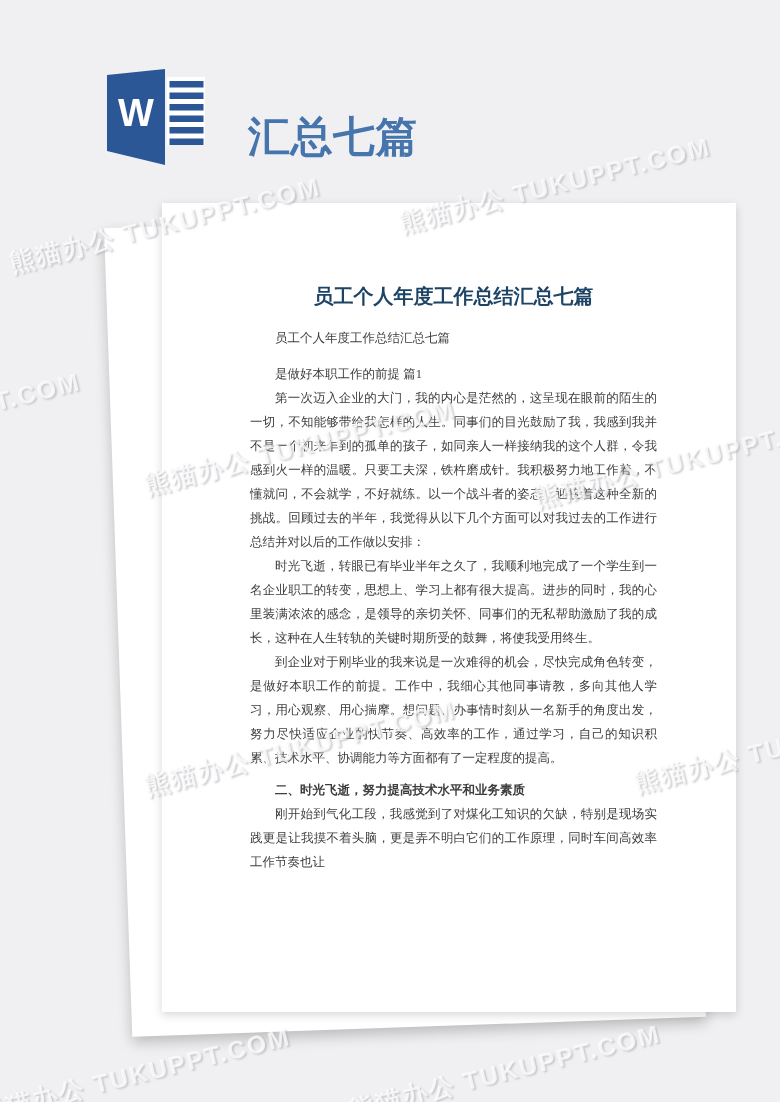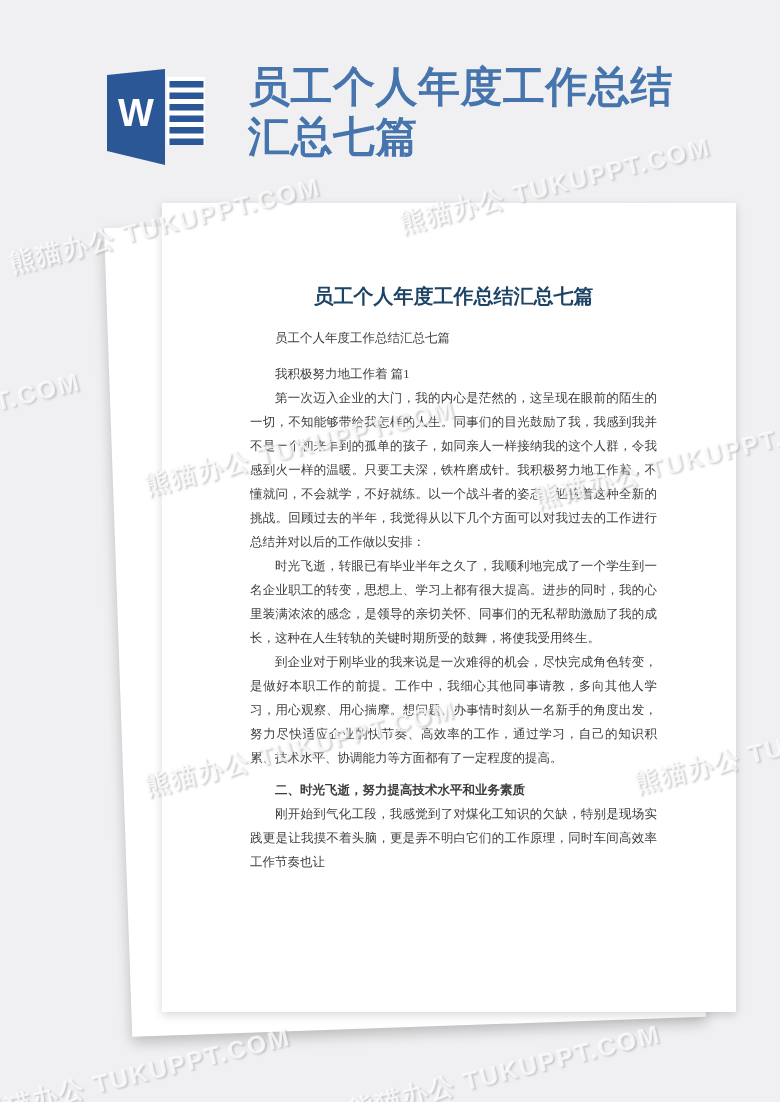--- a/index.html
+++ b/index.html
@@ -73,21 +73,21 @@
 </style>
 </head>
 <body>
 
 <div class="page page-back"></div>
 
 <div class="page page-front">
   <h2 class="doc-title">员工个人年度工作总结汇总七篇</h2>
   <div class="doc-content">
       <p class="blk blk-sub">员工个人年度工作总结汇总七篇</p>
-      <p class="blk blk-section">我积极努力地工作着 篇1</p>
+      <p class="blk blk-section">是做好本职工作的前提 篇1</p>
       <p class="blk blk-para">第一次迈入企业的大门，我的内心是茫然的，这呈现在眼前的陌生的一切，不知能够带给我怎样的人生。同事们的目光鼓励了我，我感到我并不是一个初来乍到的孤单的孩子，如同亲人一样接纳我的这个人群，令我感到火一样的温暖。只要工夫深，铁杵磨成针。我积极努力地工作着，不懂就问，不会就学，不好就练。以一个战斗者的姿态，迎接着这种全新的挑战。回顾过去的半年，我觉得从以下几个方面可以对我过去的工作进行总结并对以后的工作做以安排：</p>
       <p class="blk blk-para">时光飞逝，转眼已有毕业半年之久了，我顺利地完成了一个学生到一名企业职工的转变，思想上、学习上都有很大提高。进步的同时，我的心里装满浓浓的感念，是领导的亲切关怀、同事们的无私帮助激励了我的成长，这种在人生转轨的关键时期所受的鼓舞，将使我受用终生。</p>
       <p class="blk blk-para">到企业对于刚毕业的我来说是一次难得的机会，尽快完成角色转变，是做好本职工作的前提。工作中，我细心其他同事请教，多向其他人学习，用心观察、用心揣摩。想问题、办事情时刻从一名新手的角度出发，努力尽快适应企业的快节奏、高效率的工作，通过学习，自己的知识积累、技术水平、协调能力等方面都有了一定程度的提高。</p>
       <p class="blk blk-heading">二、时光飞逝，努力提高技术水平和业务素质</p>
       <p class="blk blk-para">刚开始到气化工段，我感觉到了对煤化工知识的欠缺，特别是现场实践更是让我摸不着头脑，更是弄不明白它们的工作原理，同时车间高效率工作节奏也让</p>
     </div>
 </div>
 
 <header class="header">
   <svg class="word-icon" viewBox="0 0 100 104" xmlns="http://www.w3.org/2000/svg" aria-hidden="true">
@@ -96,21 +96,21 @@
     <rect x="62" y="15" width="38" height="68" fill="#ffffff"></rect>
     <g fill="#2b5797">
       <rect x="64.5" y="19" width="34" height="6.5"></rect>
       <rect x="64.5" y="30.5" width="34" height="6.5"></rect>
       <rect x="64.5" y="42" width="34" height="6.5"></rect>
       <rect x="64.5" y="53.5" width="34" height="6.5"></rect>
       <rect x="64.5" y="65" width="34" height="6.5"></rect>
       <rect x="64.5" y="76.5" width="34" height="6.5"></rect>
     </g>
   </svg>
-  <h1 class="header-title"><span>员工个人年度工作总结</span><br><span>汇总七篇</span></h1>
+  <h1 class="header-title"><br><span>汇总七篇</span></h1>
 </header>
 
 <div class="wm-layer">
     <div class="wm" style="left: -75px; top: 420px;">熊猫办公 TUKUPPT.COM</div>
     <div class="wm" style="left: 165px; top: 225px;">熊猫办公 TUKUPPT.COM</div>
     <div class="wm" style="left: 555px; top: 185px;">熊猫办公 TUKUPPT.COM</div>
     <div class="wm" style="left: 300px; top: 447px;">熊猫办公 TUKUPPT.COM</div>
     <div class="wm" style="left: 690px; top: 460px;">熊猫办公 TUKUPPT.COM</div>
     <div class="wm" style="left: 300px; top: 748px;">熊猫办公 TUKUPPT.COM</div>
     <div class="wm" style="left: 790px; top: 745px;">熊猫办公 TUKUPPT.COM</div>

